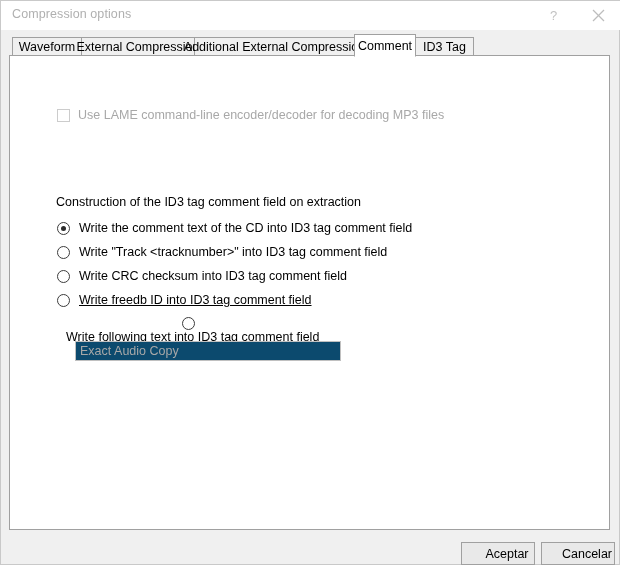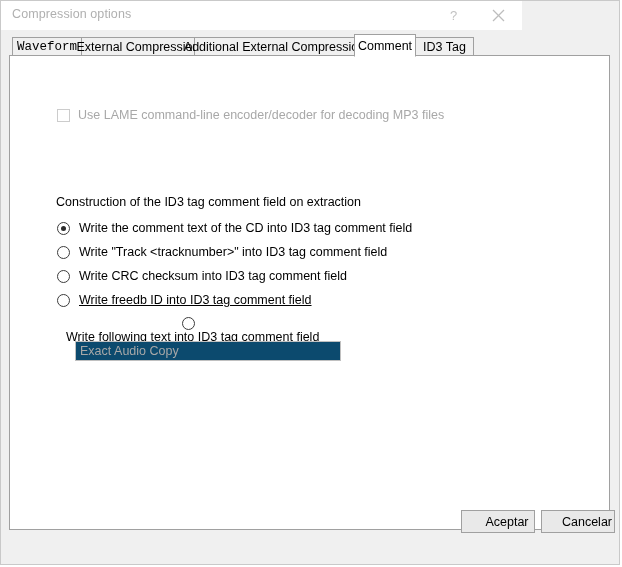--- a/index.html
+++ b/index.html
@@ -22,21 +22,21 @@
     height: 565px;
     background: #f0f0f0;
     border: 1px solid #c9c9c9;
     box-sizing: border-box;
   }
 
   
   .titlebar {
     position: absolute;
     left: 0; top: 0;
-    width: 521px;
+    width: 621px;
     height: 29px;
     background: #ffffff;
     box-sizing: border-box;
   }
   .title-text {
     position: absolute;
     left: 11px;
     top: 6px;
     font-size: 12.5px;
     color: #b0b0b0;
@@ -181,21 +181,21 @@
     color: #a8a8a8;
     padding: 0 4px;
     line-height: 18px;
     white-space: nowrap;
     overflow: hidden;
   }
 
   
   .btn {
     position: absolute;
-    top: 509px;
+    top: 541px;
     height: 23px;
     width: 74px;
     background: #e9e9e9;
     border: 1px solid #a0a0a0;
     box-sizing: border-box;
     font-family: "Liberation Sans", sans-serif;
     font-size: 12.5px;
     color: #000000;
     display: flex;
     align-items: center;
@@ -218,21 +218,21 @@
     </div>
     <div class="caption-btn caption-close">
       <svg width="13" height="13" viewBox="0 0 13 13" aria-hidden="true">
         <line x1="1" y1="1" x2="12" y2="12" stroke="#bdbdbd" stroke-width="1.2"></line>
         <line x1="12" y1="1" x2="1" y2="12" stroke="#bdbdbd" stroke-width="1.2"></line>
       </svg>
     </div>
   </div>
 
   <div class="tabstrip">
-    <div class="tab" style="left:3px;width:70px;font-family:Liberation Mono, monospace;">
+    <div class="tab" style="left:3px;width:70px;">
       <span>Waveform</span>
     </div>
     <div class="tab" style="left:72px;width:114px;">
       <span>External Compression</span>
     </div>
     <div class="tab" style="left:185px;width:161px;">
       <span>Additional External Compression</span>
     </div>
     <div class="tab selected" style="left:345px;width:62px;">
       <span>Comment</span>

